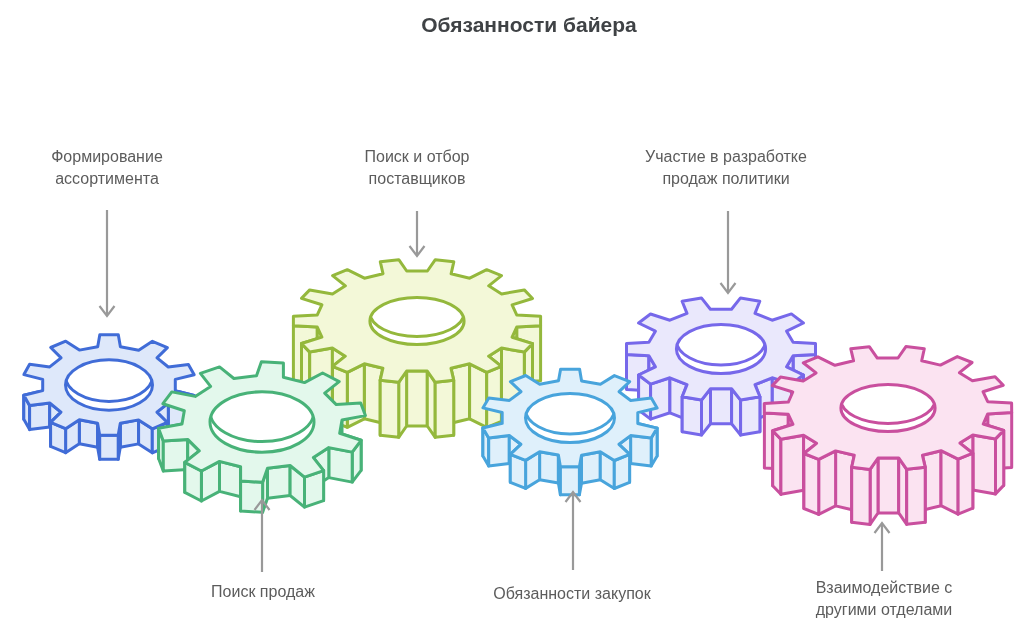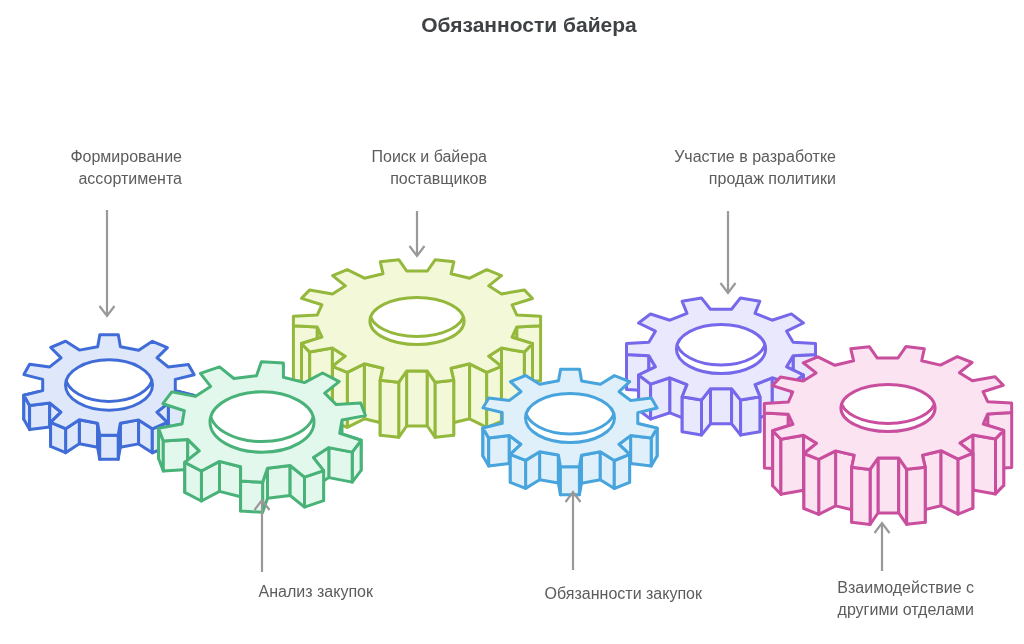--- a/index.html
+++ b/index.html
@@ -6,21 +6,21 @@
   .canvas{
     position:relative;width:1024px;height:644px;background:#ffffff;overflow:hidden;
     font-family:"Liberation Sans","DejaVu Sans",sans-serif;
   }
   .page-title{
     position:absolute;top:13px;left:0;width:994px;margin:0;
     text-align:center;font-size:21px;font-weight:700;color:#3f4245;padding-left:32px;
   }
   .g-label{
     position:absolute;transform:translateX(-50%);
-    text-align:right;font-size:16px;line-height:22px;color:#5c5c5c;
+    text-align:center;font-size:16px;line-height:22px;color:#5c5c5c;
   }
   svg.diagram{position:absolute;left:0;top:0;}
 </style>
 </head>
 <body>
 
 <div class="canvas">
   <svg class="diagram" width="1024" height="644" viewBox="0 0 1024 644" id="diagram-svg">
       <g>
         <path d="M23.8 395.3L42.7 390.6L42.7 414.6L23.8 419.3Z" fill="#dee8fa" stroke="#406cd7" stroke-width="3" stroke-linejoin="round"></path>
@@ -228,19 +228,19 @@
         <polyline points="565.5,502 573,492 580.5,502" fill="none" stroke="#999999" stroke-width="2.2"></polyline>
       </g>
       <g>
         <line x1="882" y1="524" x2="882" y2="571" stroke="#999999" stroke-width="2.2"></line>
         <polyline points="874.5,533 882,523 889.5,533" fill="none" stroke="#999999" stroke-width="2.2"></polyline>
       </g>
     </svg>
   <h1 class="page-title">Обязанности байера</h1>
   <div id="labels-layer">
       <div class="g-label" style="left: 107px; top: 146px; width: 150px;">Формирование ассортимента</div>
-      <div class="g-label" style="left: 417px; top: 146px; width: 140px;">Поиск и байера поставщиков</div>
+      <div class="g-label" style="left: 417px; top: 146px; width: 140px;">Поиск и отбор поставщиков</div>
       <div class="g-label" style="left: 726px; top: 146px; width: 220px;">Участие в разработке продаж политики</div>
-      <div class="g-label" style="left: 263px; top: 581px; width: 220px;">Анализ закупок</div>
+      <div class="g-label" style="left: 263px; top: 581px; width: 220px;">Поиск продаж</div>
       <div class="g-label" style="left: 572px; top: 583px; width: 260px;">Обязанности закупок</div>
       <div class="g-label" style="left: 884px; top: 577px; width: 180px;">Взаимодействие с другими отделами</div>
     </div>
 </div>
 
 </body></html>

